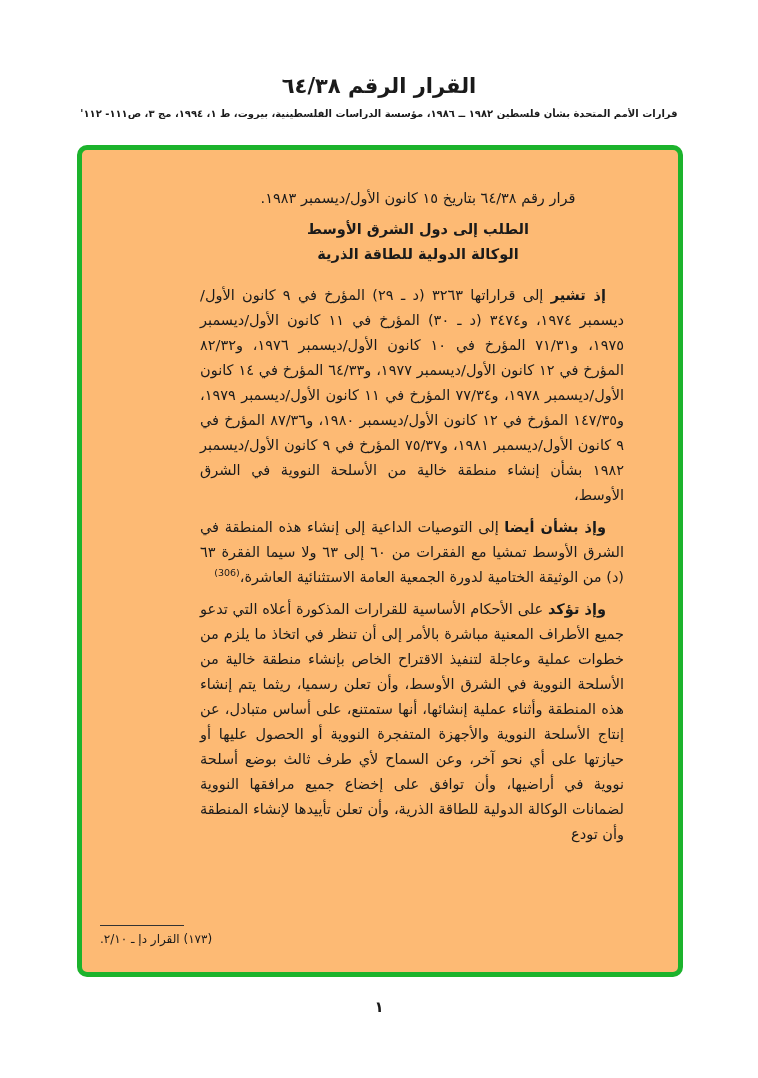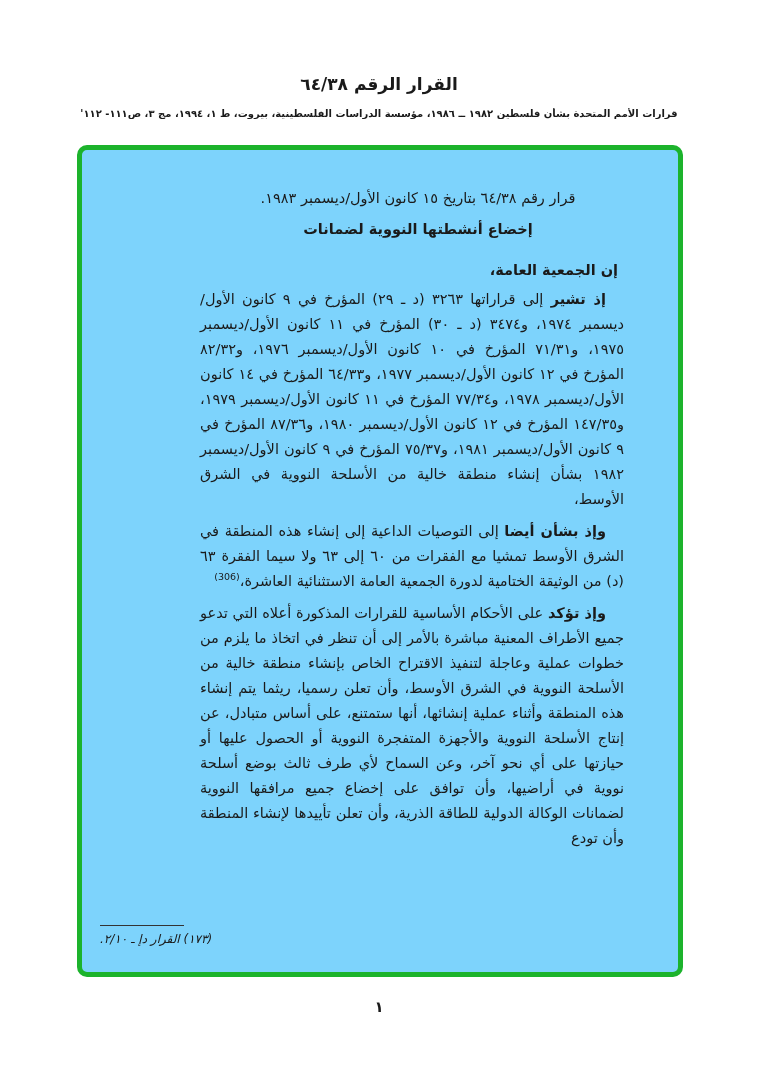--- a/index.html
+++ b/index.html
@@ -13,21 +13,21 @@
     position: relative;
     font-family: "DejaVu Sans", sans-serif;
     color: #1a1a1a;
     direction: rtl;
   }
   .page-title {
     position: absolute;
     top: 74px;
     left: 0; right: 0;
     text-align: center;
-    font-size: 17px;
+    font-size: 21px;
     font-weight: bold;
     letter-spacing: 0.5px;
   }
   .citation-line {
     position: absolute;
     top: 108px;
     left: 8px; right: 8px;
     text-align: center;
     font-size: 10px;
     font-weight: bold;
@@ -36,21 +36,21 @@
   }
   .resolution-box {
     position: absolute;
     top: 145px;
     right: 75px;
     width: 606px;
     height: 832px;
     border: 5px solid #1cb32c;
     border-radius: 10px;
     box-sizing: border-box;
-    background: #7dd3fc;
+    background: #fdba74;
     overflow: hidden;
   }
   .box-content {
     padding: 36px 42px 0 118px; 
     font-size: 14.5px;
     line-height: 25px;
     text-align: justify;
   }
   .res-title {
     text-align: center;
@@ -93,21 +93,20 @@
     margin-left: 0;
     margin-right: auto;
     transform: translateX(0);
     float: left;
   }
   .footnote-text {
     clear: left;
     font-size: 12px;
     text-align: left;
     direction: rtl;
-    font-style: italic;
   }
   .page-number {
     position: absolute;
     top: 998px;
     left: 0; right: 0;
     text-align: center;
     font-size: 15px;
     font-weight: bold;
   }
 </style>
@@ -117,24 +116,24 @@
 <div class="page-title">القرار الرقم ٦٤/٣٨</div>
 
 <div class="citation-line">قرارات الأمم المتحدة بشأن فلسطين ١٩٨٢ ــ ١٩٨٦، مؤسسة الدراسات الفلسطينية، بيروت، ط ١، ١٩٩٤، مج ٣، ص١١١- ١١٢'</div>
 
 <div class="resolution-box" style="border-color: rgb(28, 179, 44);">
 
   <div class="box-content">
 
     <p class="res-title">قرار رقم ٦٤/٣٨ بتاريخ ١٥ كانون الأول/ديسمبر ١٩٨٣.</p>
 
-    <p class="res-subtitle">إخضاع أنشطتها النووية لضمانات</p>
+    <p class="res-subtitle">الطلب إلى دول الشرق الأوسط</p>
+    <p class="res-subtitle">الوكالة الدولية للطاقة الذرية</p>
 
     <div class="paragraphs">
-      <p class="opening-line">إن الجمعية العامة،</p>
 
     <p class="para"><b>إذ تشير</b> إلى قراراتها ٣٢٦٣ (د ـ ٢٩) المؤرخ في ٩ كانون الأول/ديسمبر ١٩٧٤، و٣٤٧٤ (د ـ ٣٠) المؤرخ في ١١ كانون الأول/ديسمبر ١٩٧٥، و٧١/٣١ المؤرخ في ١٠ كانون الأول/ديسمبر ١٩٧٦، و٨٢/٣٢ المؤرخ في ١٢ كانون الأول/ديسمبر ١٩٧٧، و٦٤/٣٣ المؤرخ في ١٤ كانون الأول/ديسمبر ١٩٧٨، و٧٧/٣٤ المؤرخ في ١١ كانون الأول/ديسمبر ١٩٧٩، و١٤٧/٣٥ المؤرخ في ١٢ كانون الأول/ديسمبر ١٩٨٠، و٨٧/٣٦ المؤرخ في ٩ كانون الأول/ديسمبر ١٩٨١، و٧٥/٣٧ المؤرخ في ٩ كانون الأول/ديسمبر ١٩٨٢ بشأن إنشاء منطقة خالية من الأسلحة النووية في الشرق الأوسط،</p>
         <p class="para"><b>وإذ بشأن أيضا</b> إلى التوصيات الداعية إلى إنشاء هذه المنطقة في الشرق الأوسط تمشيا مع الفقرات من ٦٠ إلى ٦٣ ولا سيما الفقرة ٦٣ (د) من الوثيقة الختامية لدورة الجمعية العامة الاستثنائية العاشرة،<sup>(306)</sup></p>
         <p class="para"><b>وإذ تؤكد</b> على الأحكام الأساسية للقرارات المذكورة أعلاه التي تدعو جميع الأطراف المعنية مباشرة بالأمر إلى أن تنظر في اتخاذ ما يلزم من خطوات عملية وعاجلة لتنفيذ الاقتراح الخاص بإنشاء منطقة خالية من الأسلحة النووية في الشرق الأوسط، وأن تعلن رسميا، ريثما يتم إنشاء هذه المنطقة وأثناء عملية إنشائها، أنها ستمتنع، على أساس متبادل، عن إنتاج الأسلحة النووية والأجهزة المتفجرة النووية أو الحصول عليها أو حيازتها على أي نحو آخر، وعن السماح لأي طرف ثالث بوضع أسلحة نووية في أراضيها، وأن توافق على إخضاع جميع مرافقها النووية لضمانات الوكالة الدولية للطاقة الذرية، وأن تعلن تأييدها لإنشاء المنطقة وأن تودع</p>
       </div>
 
   </div>
 
   <div class="footnote-block">
     <div class="footnote-rule"></div>

